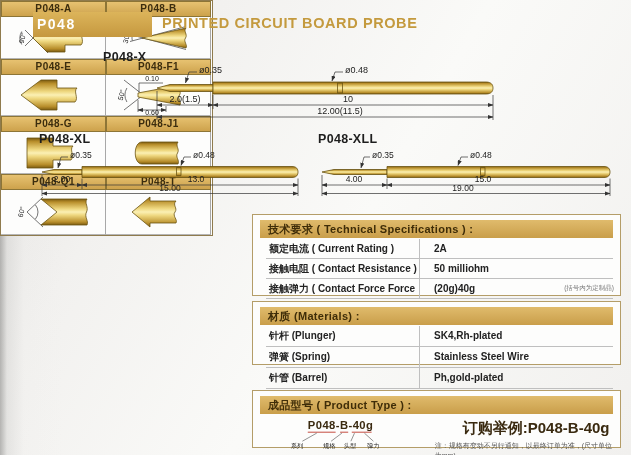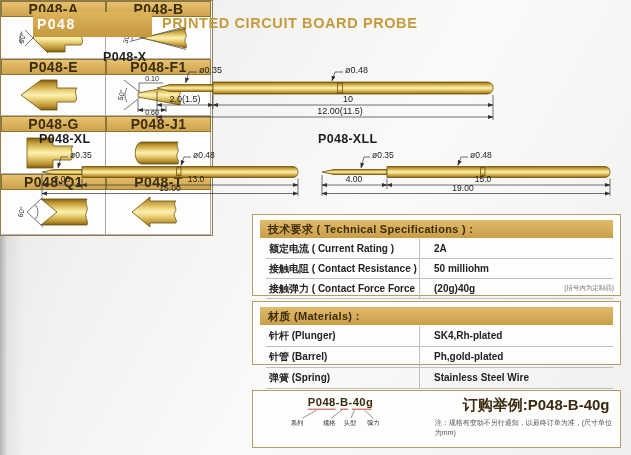--- a/index.html
+++ b/index.html
@@ -14,21 +14,21 @@
   
   #model-box{left:33px;top:12px;width:119px;height:25px;line-height:25px;
     background:linear-gradient(#dcb45a,#c5983f);color:#fff;font-size:14px;font-weight:bold;
     padding-left:4px;letter-spacing:1.5px;box-sizing:border-box;}
   #page-title{left:162px;top:15px;font-size:14.5px;font-weight:bold;color:#c49a3e;letter-spacing:.6px;}
   .dwg-label{font-size:12.5px;font-weight:bold;color:#1e1e1e;letter-spacing:.3px;}
   
   #tip-table{left:39px;top:214px;width:211px;border:1px solid #8f7b4d;background:#fcfcfb;
     display:grid;grid-template-columns:105px 105px;grid-template-rows:16px 42px 16px 41px 16px 42px 16px 45px;}
   .tt-h{background:linear-gradient(#e7c271,#cda24c);border:1px solid #8d7536;box-sizing:border-box;
-    font-size:14px;font-weight:bold;color:#3c2d0e;text-align:center;line-height:14px;letter-spacing:.4px;}
+    font-size:10px;font-weight:bold;color:#3c2d0e;text-align:center;line-height:14px;letter-spacing:.4px;}
   .tt-d{border-right:1px solid #a8a8a8;border-bottom:1px solid #b5b5b5;box-sizing:border-box;
     display:flex;align-items:center;justify-content:center;background:#fdfdfc;}
   .tt-d svg{display:block;}
   
   .panel{position:absolute;left:252px;width:369px;background:#fdfdfc;border:1px solid #b49d68;box-sizing:border-box;}
   .panel-head{margin:5px 7px 0 7px;height:18px;line-height:18px;background:linear-gradient(#e0bb6c,#c99e4a);
     color:#3f2d08;font-size:11px;font-weight:bold;padding-left:8px;letter-spacing:.3px;}
   .rows{margin:1px 7px 0 13px;font-weight:bold;}
   .prow{display:flex;border-bottom:1px solid #bfbfbf;font-size:10px;color:#222;}
   .prow .plabel{width:150px;padding-left:3px;border-right:1px solid #bfbfbf;}
@@ -232,31 +232,32 @@
   </div>
 
   <div class="panel" style="top:301px;height:64px">
     <div class="panel-head">材质 (Materials) :</div>
     <div class="rows">
       <div class="prow" style="height:20px;line-height:20px">
         <div class="plabel">针杆 (Plunger)</div>
         <div class="pvalue">SK4,Rh-plated</div>
       </div>
       <div class="prow" style="height:20px;line-height:20px">
+        <div class="plabel">弹簧 (Spring)</div>
+        <div class="pvalue">Stainless Steel Wire</div>
+      </div>
+      <div class="prow" style="height:20px;line-height:20px">
         <div class="plabel">针管 (Barrel)</div>
         <div class="pvalue">Ph,gold-plated</div>
       </div>
-      <div class="prow" style="height:20px;line-height:20px">
-        <div class="plabel">弹簧 (Spring)</div>
-        <div class="pvalue">Stainless Steel Wire</div>
-      </div>
     </div>
   </div>
 
   <div class="panel" style="top:390px;height:58px">
+    <div class="panel-head">成品型号 ( Product Type ) :</div>
     <div id="pt-content">
       <svg width="150" height="36" viewBox="0 0 150 36" style="margin-left:28px">
         <text x="22" y="13" font-size="12.5" font-weight="bold" fill="#3a2a10" letter-spacing="0.5">P048-B-40g</text>
         <line x1="22" y1="16" x2="53" y2="16" stroke="#c0392b" stroke-width="1"></line>
         <line x1="58" y1="16" x2="67" y2="16" stroke="#c0392b" stroke-width="1"></line>
         <line x1="71" y1="16" x2="93" y2="16" stroke="#c0392b" stroke-width="1"></line>
         <line x1="32" y1="17" x2="16" y2="26" stroke="#555" stroke-width=".7"></line>
         <line x1="60" y1="17" x2="48" y2="26" stroke="#555" stroke-width=".7"></line>
         <line x1="74" y1="17" x2="70" y2="26" stroke="#555" stroke-width=".7"></line>
         <line x1="85" y1="17" x2="95" y2="26" stroke="#555" stroke-width=".7"></line>

